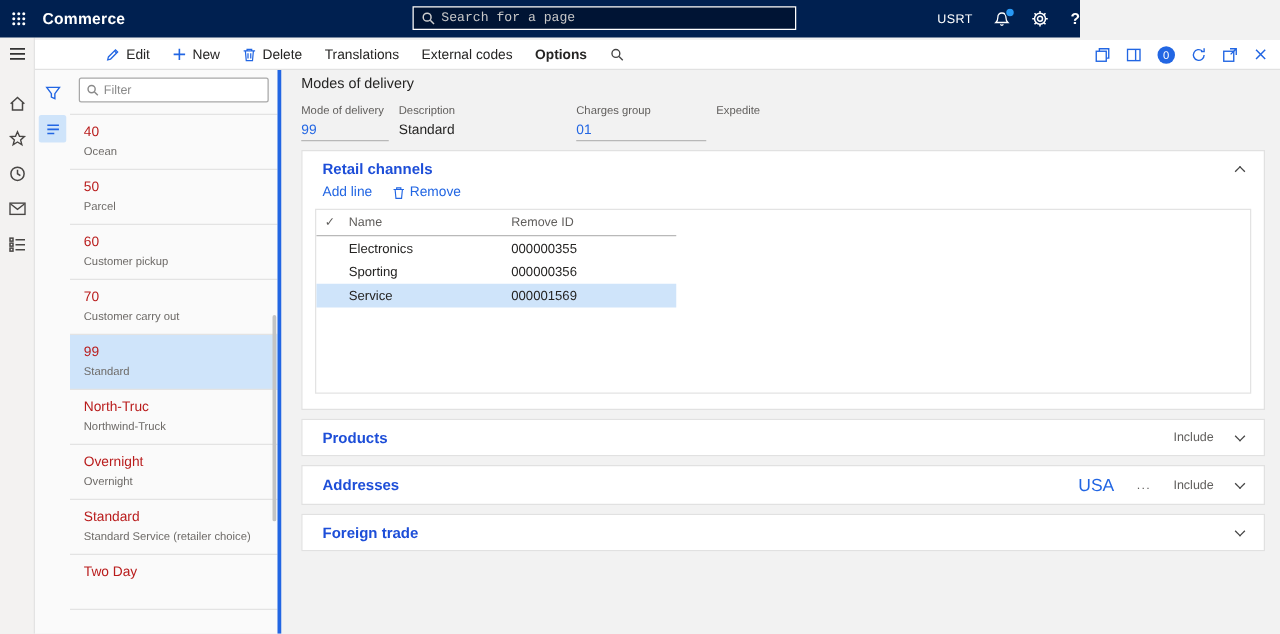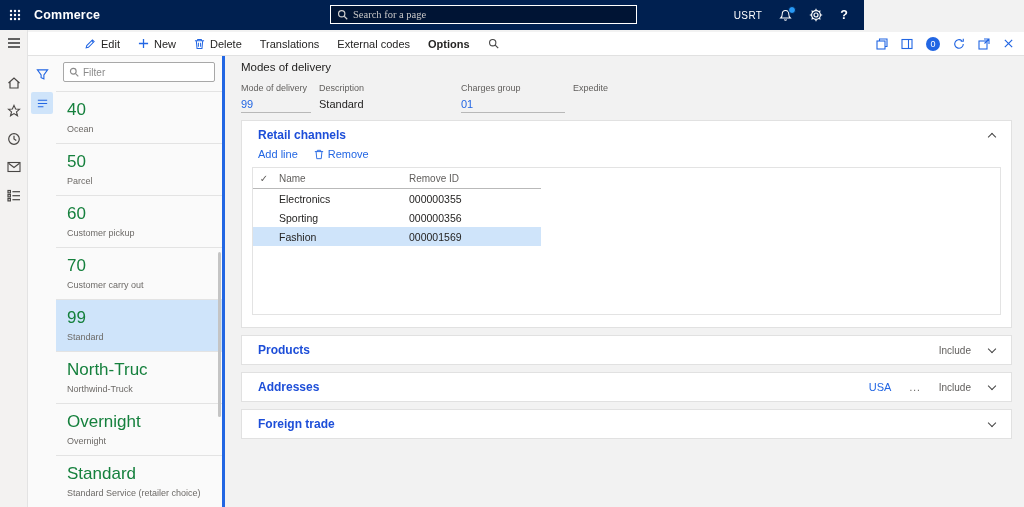--- a/index.html
+++ b/index.html
@@ -7,23 +7,23 @@
   body { font-family:"Liberation Sans","DejaVu Sans",sans-serif; background:#f2f2f2; position:relative; }
 
   svg { display:block; }
   .ic { display:inline-flex; align-items:center; justify-content:center; }
 
   
   .topbar { position:absolute; top:0; left:0; width:864px; height:30px; background:#002050; color:#fff; display:flex; align-items:center; z-index:5; }
   .waffle { width:30px; height:30px; display:flex; align-items:center; justify-content:center; cursor:pointer; }
   .appname { font-size:12.5px; font-weight:bold; letter-spacing:.2px; margin-left:4px; cursor:pointer; }
   .topsearch { position:absolute; left:330px; top:5px; width:307px; height:19px; border:1px solid #ffffff; background:rgba(0,0,0,0.35); display:flex; align-items:center; padding:0 6px; gap:5px; }
-  .topsearch input { flex:1; background:transparent; border:none; outline:none; color:#e8e8e8; font-size:10.5px; font-family:Liberation Serif, serif; }
+  .topsearch input { flex:1; background:transparent; border:none; outline:none; color:#e8e8e8; font-size:10.5px; font-family:Liberation Mono, monospace; }
   .topsearch input::placeholder { color:#c8c8c8; }
-  .top-right { margin-left:auto; display:flex; align-items:center; gap:17px; padding-right:16px; }
+  .top-right { margin-left:auto; display:flex; align-items:center; gap:17px; }
   .user { font-size:10px; letter-spacing:.4px; cursor:pointer; }
   .bell { position:relative; cursor:pointer; }
   .bell .dot { position:absolute; top:-3px; right:-4px; width:8px; height:8px; border-radius:50%; background:#2899f5; border:1px solid #002050; }
   .qmark { font-size:12.5px; font-weight:bold; cursor:pointer; }
 
   
   .actionbar { position:absolute; top:32px; left:28px; width:996px; height:24px; background:#ffffff; border-bottom:1px solid #e1e1e1; display:flex; align-items:center; font-size:11px; color:#333; z-index:4;padding-left:47px; }
   .ab-item { display:flex; align-items:center; gap:5px; padding:0 9px; height:24px; cursor:pointer; white-space:nowrap; color:#252423; }
   .ab-item .ic { color:#2266e3; }
   .ab-item.bold { font-weight:bold; }
@@ -40,21 +40,21 @@
   .viewbtn { width:22px; height:22px; display:flex; align-items:center; justify-content:center; cursor:pointer; color:#2266e3; border-radius:2px; }
   .viewbtn.selected { background:#cfe4fa; }
 
   
   .listpanel { position:absolute; left:56px; top:54px; width:166px; height:453px; background:#fafafa; }
   .filterbox { margin:8px 7px 9px 7px; height:20px; background:#fff; border:1px solid #a8a8a8; border-radius:2px; display:flex; align-items:center; gap:4px; padding:0 5px; color:#767676; }
   .filterbox input { flex:1; min-width:0; border:none; outline:none; font-size:10px; font-family:inherit; color:#333; background:transparent; }
   .filterbox input::placeholder { color:#8a8a8a; }
   .records { border-top:1px solid #e3e3e3; }
   .record { padding:8px 11px 9px 11px; border-bottom:1px solid #e3e3e3; cursor:pointer; }
-  .record .rtitle { font-size:17px; color:#15803d; }
+  .record .rtitle { font-size:11px; color:#b91c1c; }
   .record .rsub { font-size:9px; color:#6d6a67; margin-top:4px; min-height:10px; }
   .record.selected { background:#cfe4fa; }
   .lscroll { position:absolute; right:1px; top:198px; width:3px; height:165px; background:#c4c4c4; border-radius:2px; cursor:pointer; }
 
   .splitter { position:absolute; left:222px; top:54px; width:3px; height:453px; background:#2266e3; cursor:col-resize; z-index:2; }
 
   
   .content { position:absolute; left:225px; top:54px; width:799px; height:453px; background:#f2f2f2; padding:7px 12px 12px 16px; }
   .page-title { font-size:11.5px; color:#252423; }
   .fields-row { display:flex; margin-top:10px; }
@@ -66,21 +66,21 @@
   .f0 { width:70px; } .f1 { width:134px; } .f2 { width:104px; } .f3 { width:90px; }
 
   .card { background:#fff; border:1px solid #e1e1e1; margin-top:7px; }
   .card-head { display:flex; align-items:center; padding:7px 16px 5px 16px; cursor:pointer; }
   .card-title { font-size:12px; font-weight:bold; color:#1d4ed8; }
   .chev { display:inline-block; width:6px; height:6px; border-right:1.4px solid #444; border-bottom:1.4px solid #444; }
   .chev.up { transform:rotate(-135deg); margin-top:3px; }
   .chev.down { transform:rotate(45deg); margin-top:-2px; }
   .head-right { margin-left:auto; display:flex; align-items:center; gap:18px; }
   .inc-label { font-size:10px; color:#605e5c; }
-  .usa-link { font-size:11px; color:#2266e3; cursor:pointer; }
+  .usa-link { font-size:14px; color:#2266e3; cursor:pointer; }
   .more-btn { font-size:10px; color:#605e5c; cursor:pointer; letter-spacing:1px; }
 
   .rc-toolbar { display:flex; align-items:center; gap:16px; padding:1px 16px 5px 16px; color:#2266e3; font-size:11px; }
   .tb-btn { display:flex; align-items:center; gap:4px; cursor:pointer; }
   .grid-wrap { margin:2px 10px 12px 10px; border:1px solid #e3e3e3; height:148px; background:#fff; overflow:hidden; }
   .grid-table { width:288px; }
   .g-head { display:flex; align-items:center; height:21px; border-bottom:1px solid #b9b9b9; color:#605e5c; font-size:10px; }
   .g-row { display:flex; align-items:center; height:19px; font-size:10.5px; color:#252423; cursor:pointer; }
   .g-row.selected { background:#cfe4fa; }
   .c-check { width:22px; text-align:center; font-family:"DejaVu Sans",sans-serif; }
@@ -380,21 +380,21 @@
             <span class="c-name">Electronics</span>
             <span class="c-party">000000355</span>
           </div>
           <div class="g-row">
             <span class="c-check"></span>
             <span class="c-name">Sporting</span>
             <span class="c-party">000000356</span>
           </div>
           <div class="g-row selected">
             <span class="c-check"></span>
-            <span class="c-name">Fashion</span>
+            <span class="c-name">Service</span>
             <span class="c-party">000001569</span>
           </div>
         </div>
       </div>
     </section>
 
     <section class="card slim">
       <div class="card-head">
         <span class="card-title">Products</span>
         <span class="head-right">

